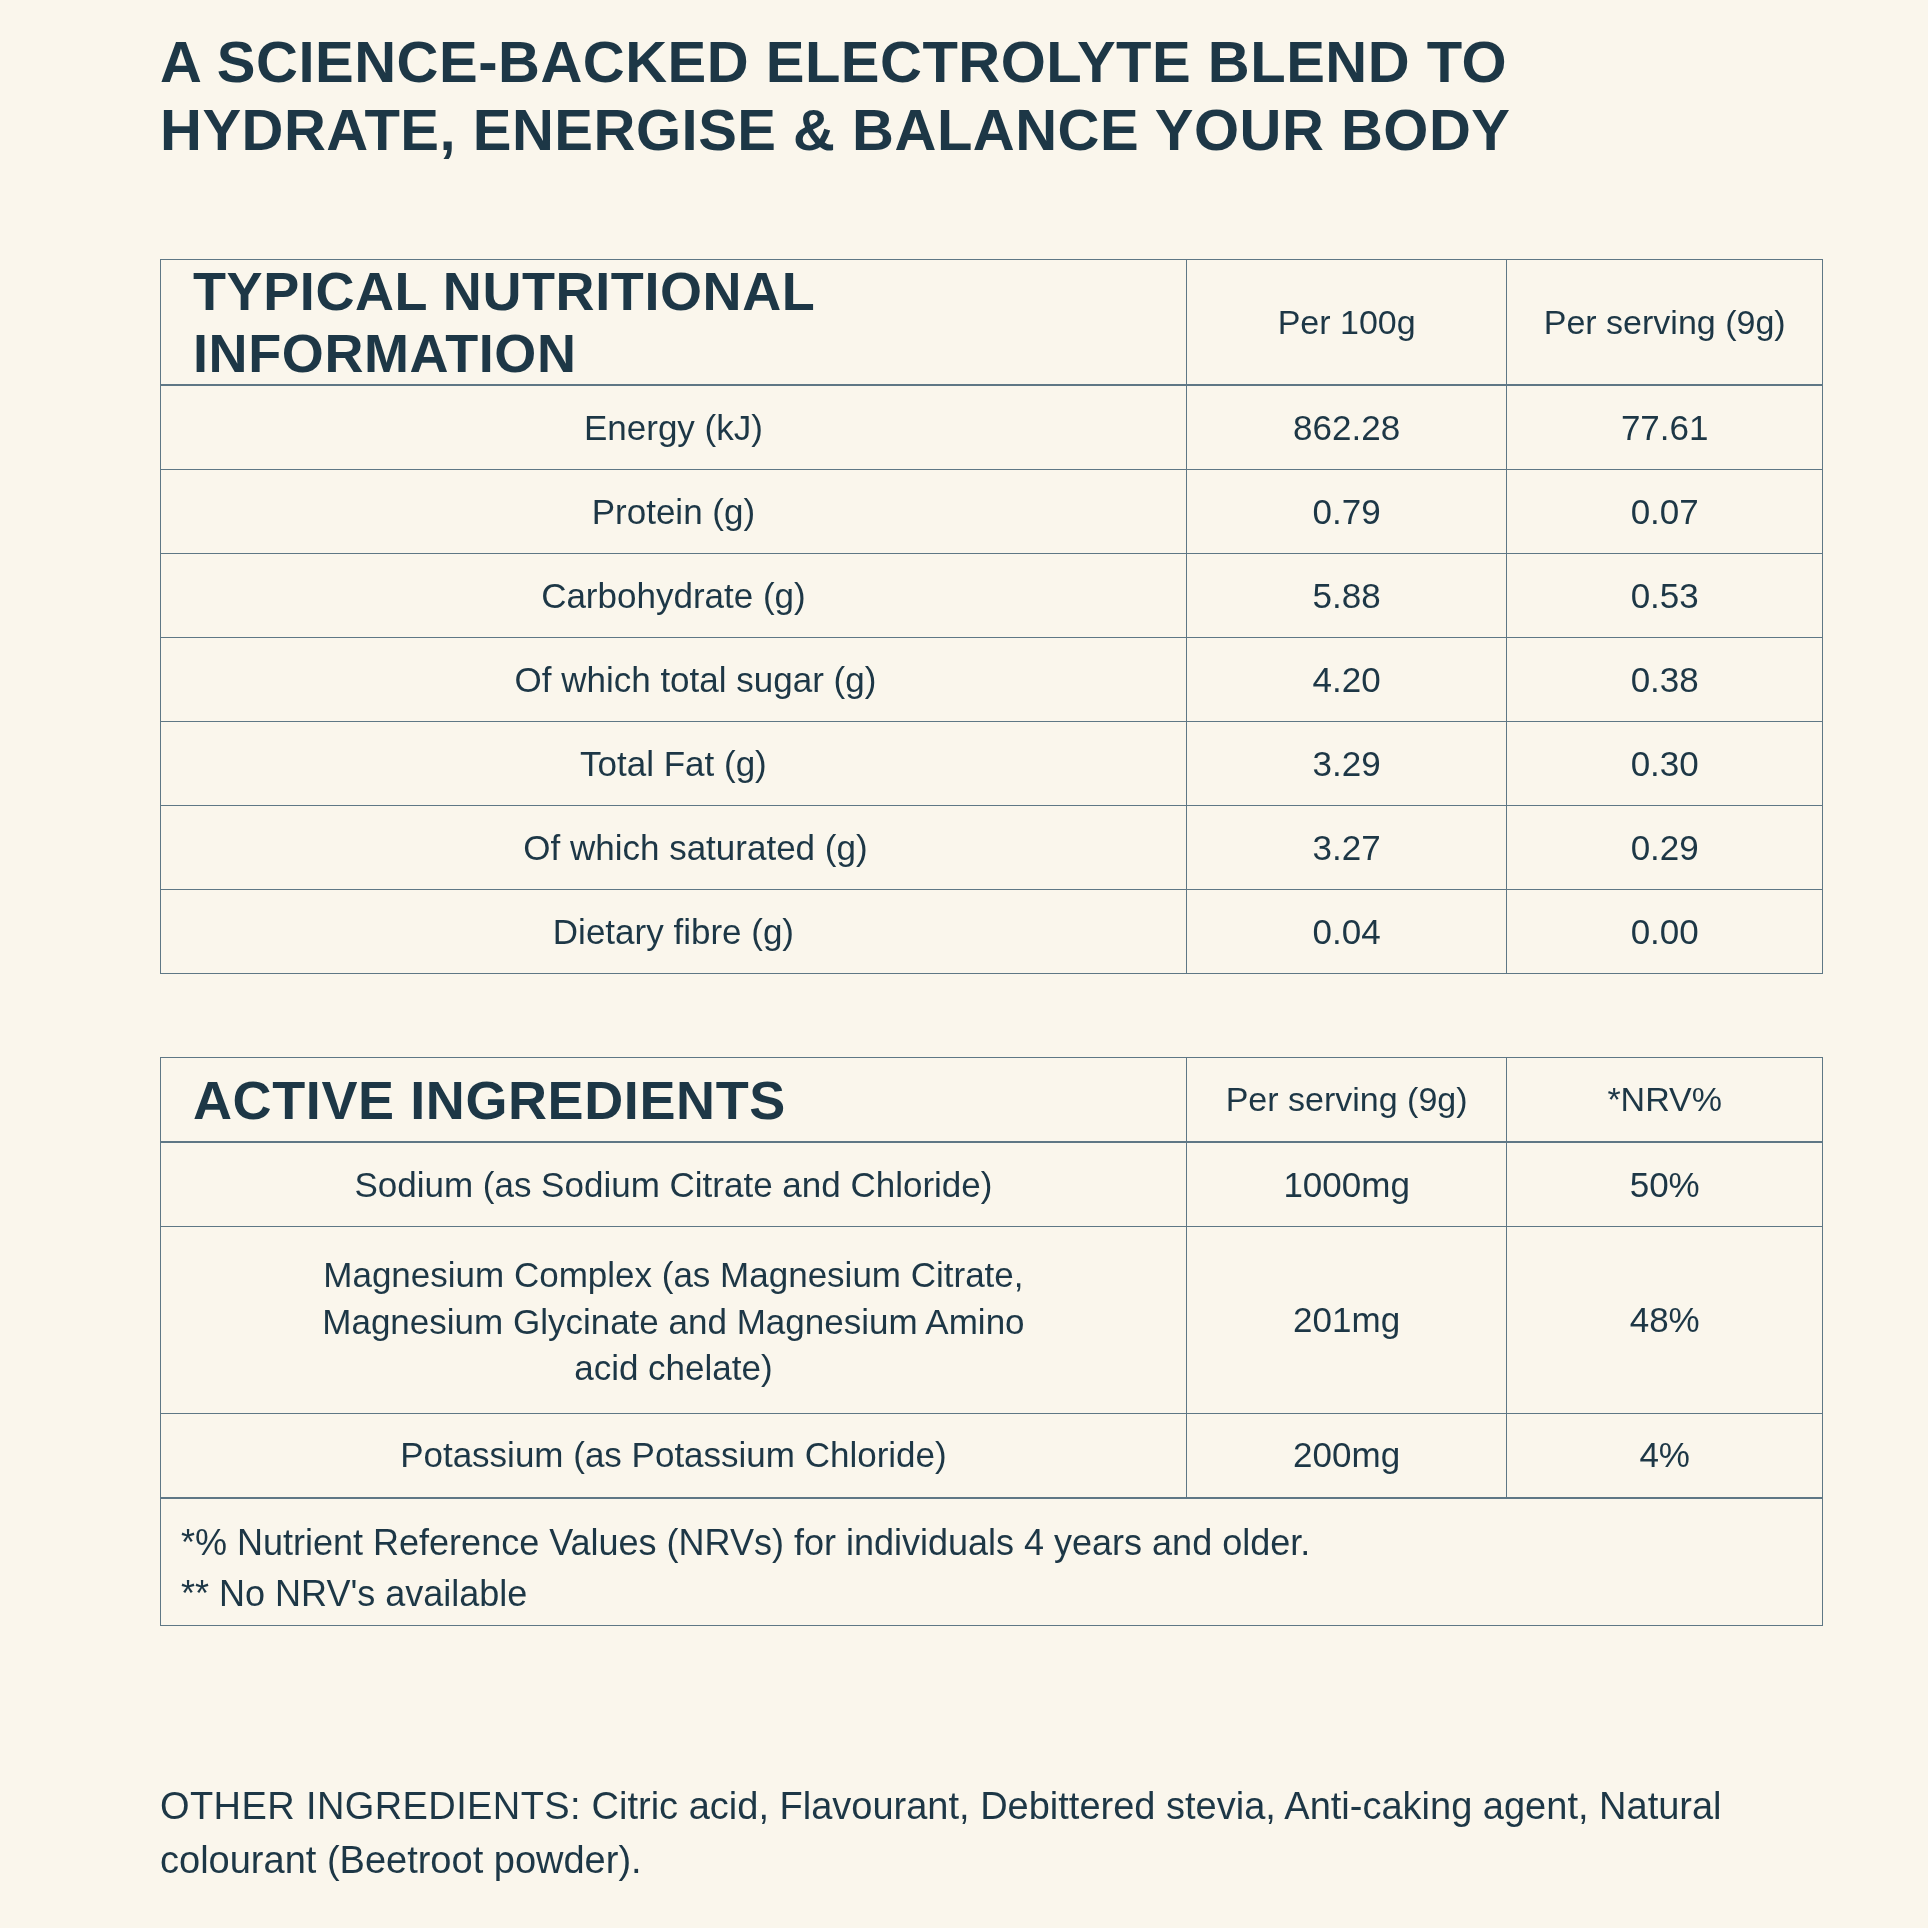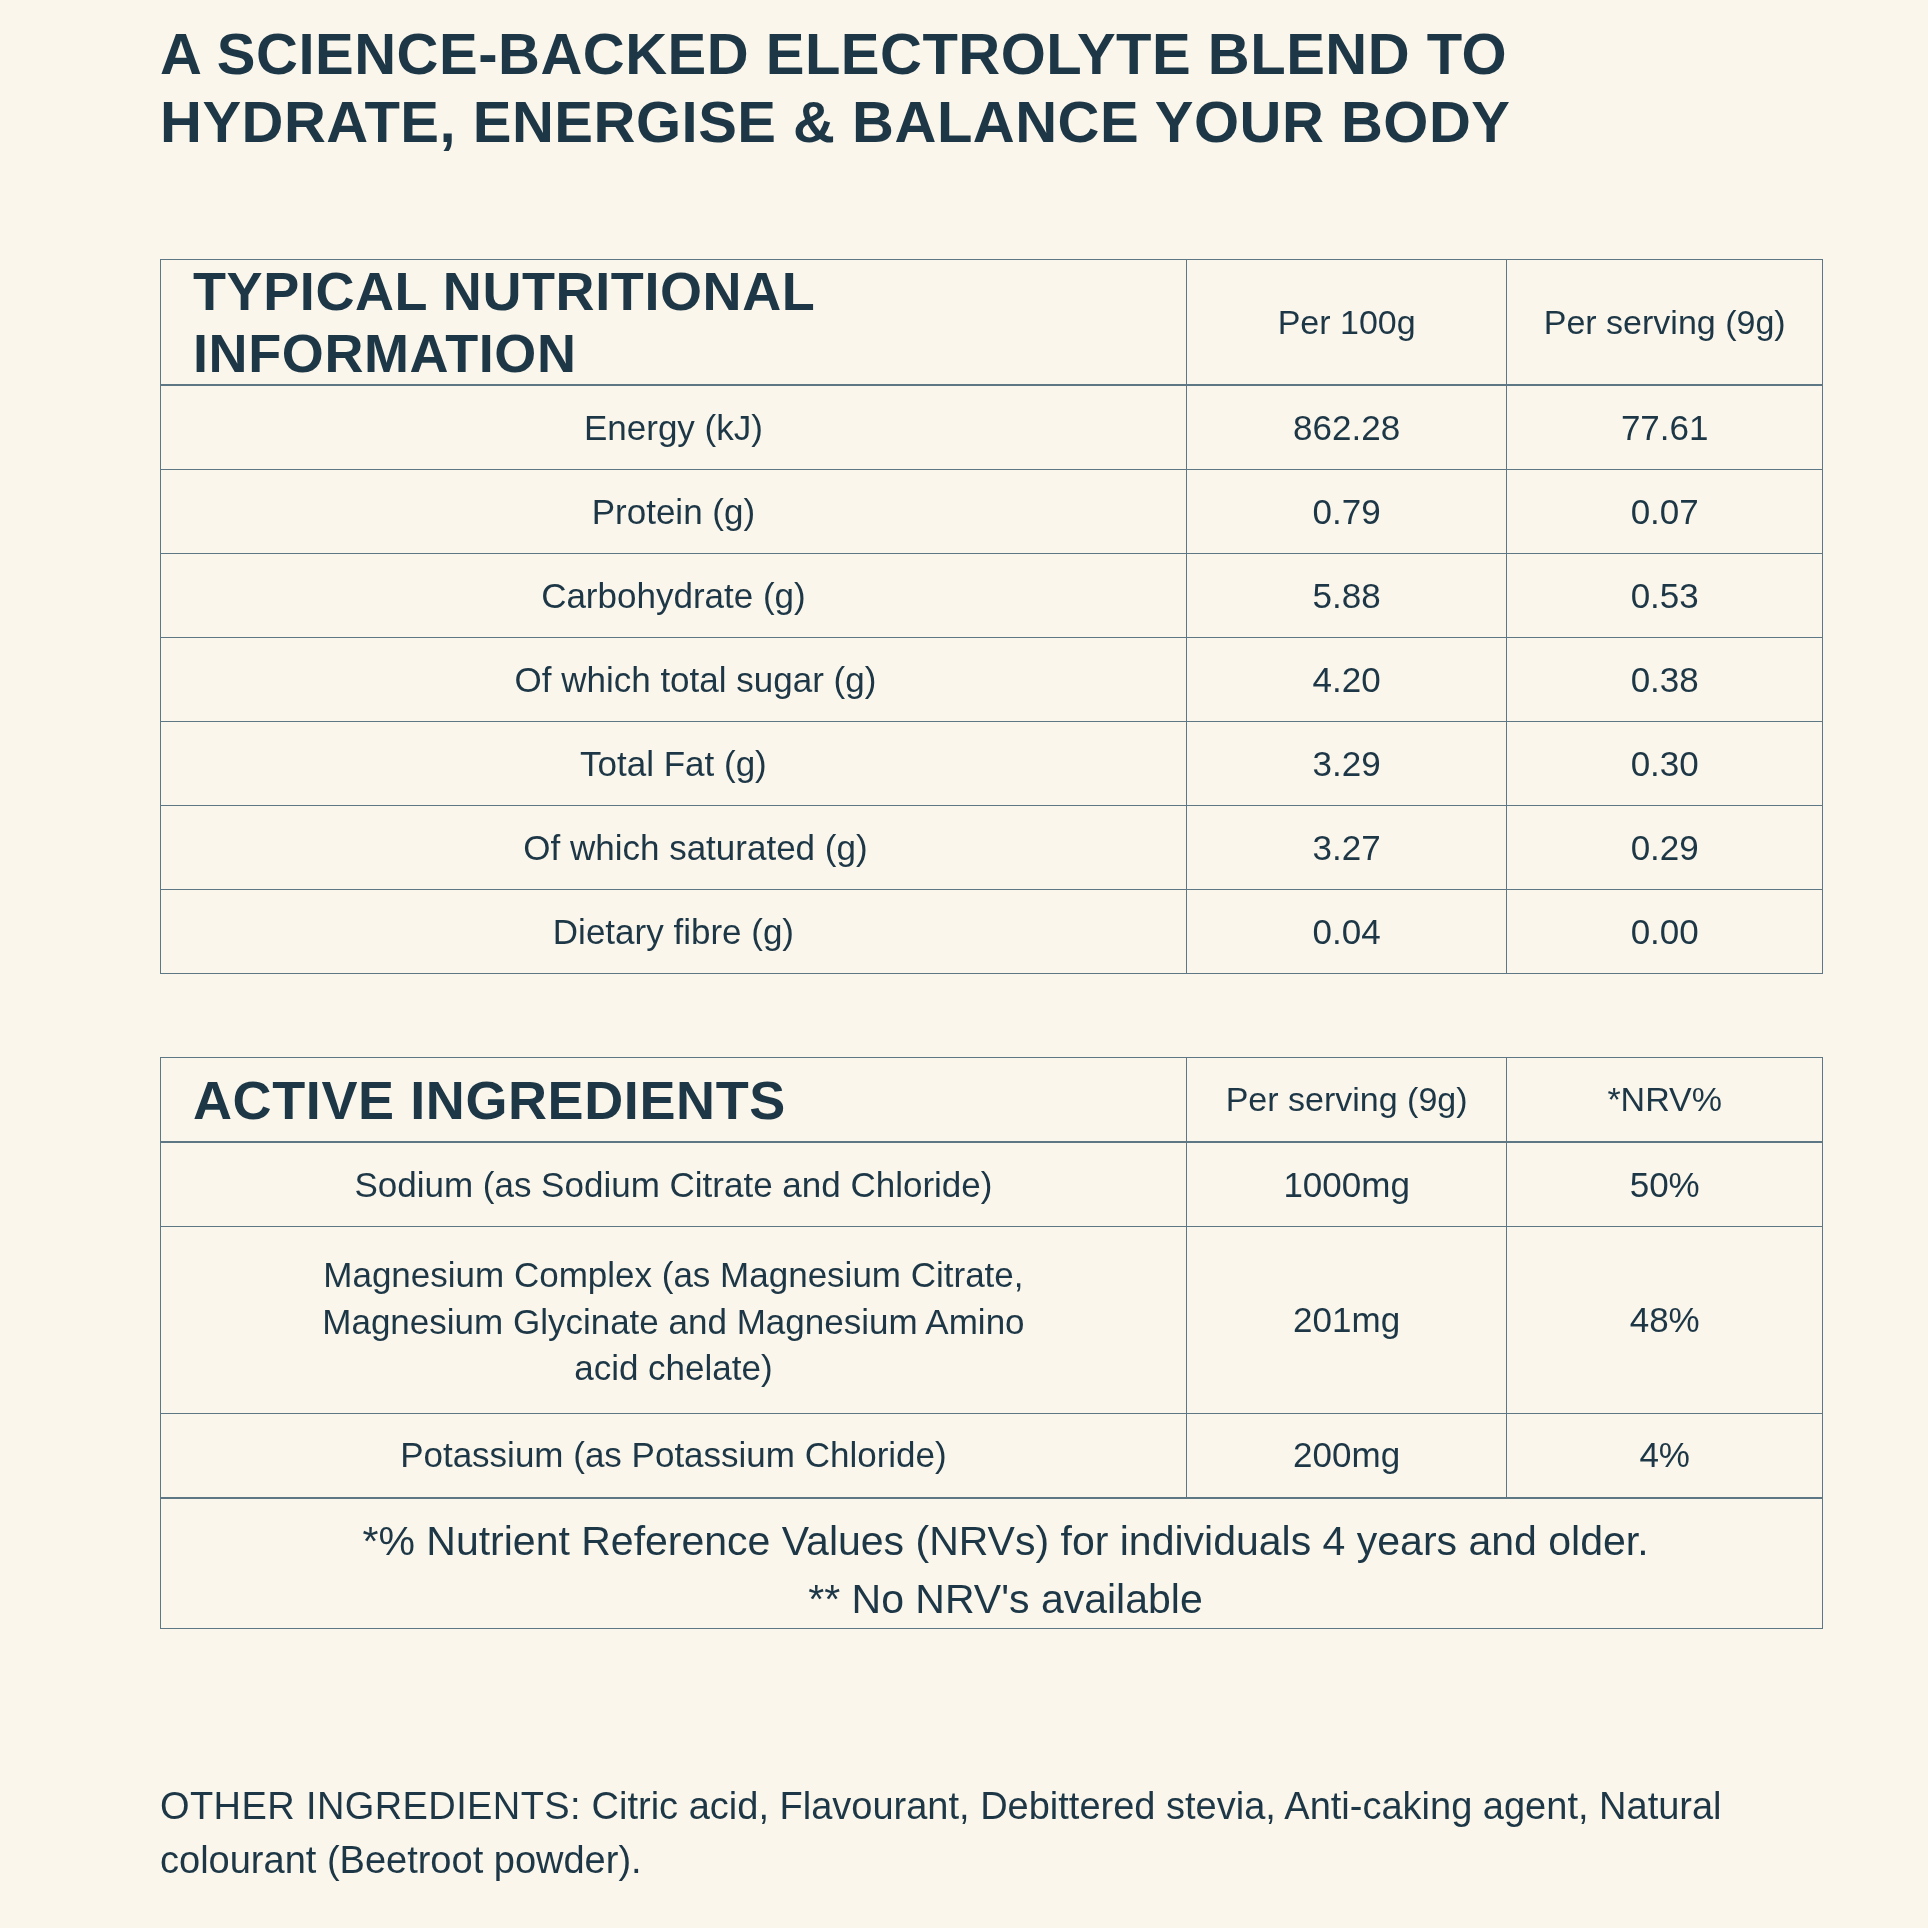--- a/index.html
+++ b/index.html
@@ -21,21 +21,21 @@
     width: 1928px;
     height: 1928px;
     box-sizing: border-box;
     padding: 0;
   }
 
   
   .headline {
     position: absolute;
     left: 160px;
-    top: 20px;
+    top: 28px;
     width: 1686px;
     font-size: 58px;
     line-height: 1.18;
     font-weight: 700;
     letter-spacing: 0.5px;
     text-transform: uppercase;
     font-stretch: condensed;
     color: #1D3746;
   }
   .headline .l2 { display: block; }
@@ -94,23 +94,23 @@
     font-size: 34px;
     font-weight: 400;
   }
 
   .row-data td { height: 83px; }
   .row-data.tall td { height: 182px; }
   .row-data.tall .cell-label { line-height: 1.33; padding-top: 3.8px; }
 
   .row-note td {
     height: 113px;
-    text-align: center;
-    padding: 13px 0 0 28px;
-    font-size: 41px;
+    text-align: left;
+    padding: 13px 0 0 20px;
+    font-size: 36px;
     line-height: 1.42;
     border-top-width: 2.8px;
   }
 
   .note-line { display: block; }
 
   
   .other-ingredients {
     position: absolute;
     left: 160px;

